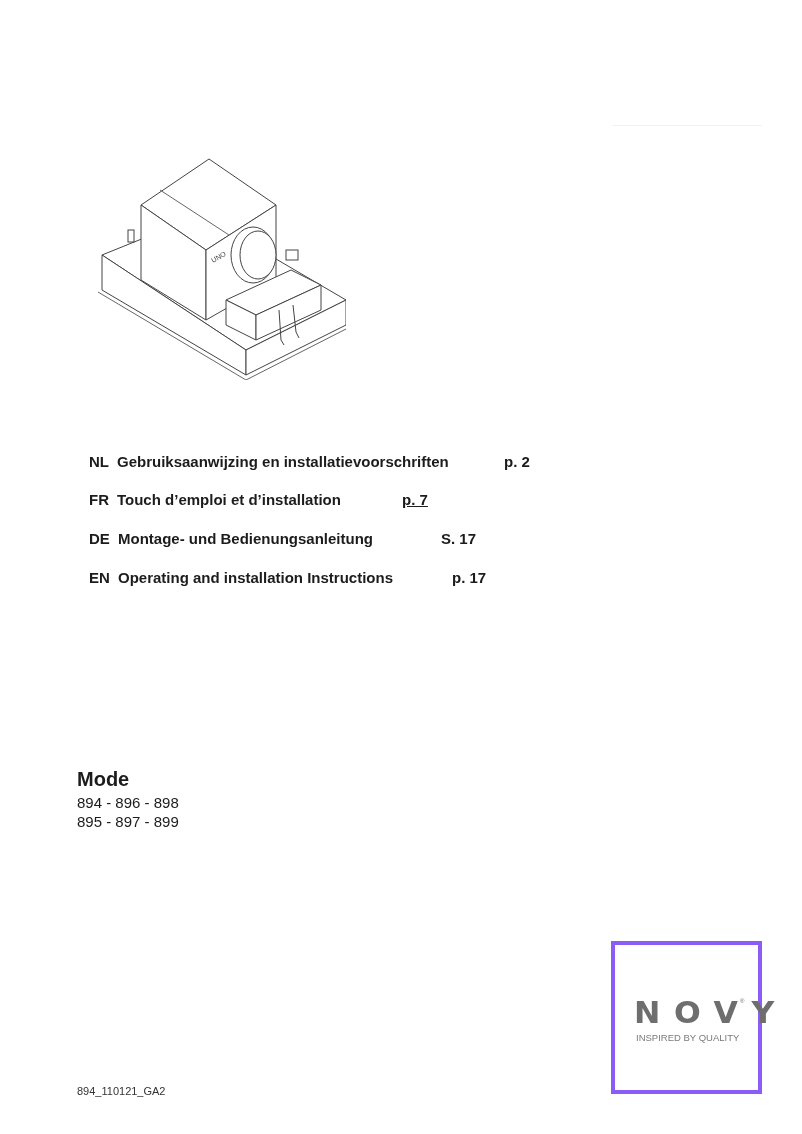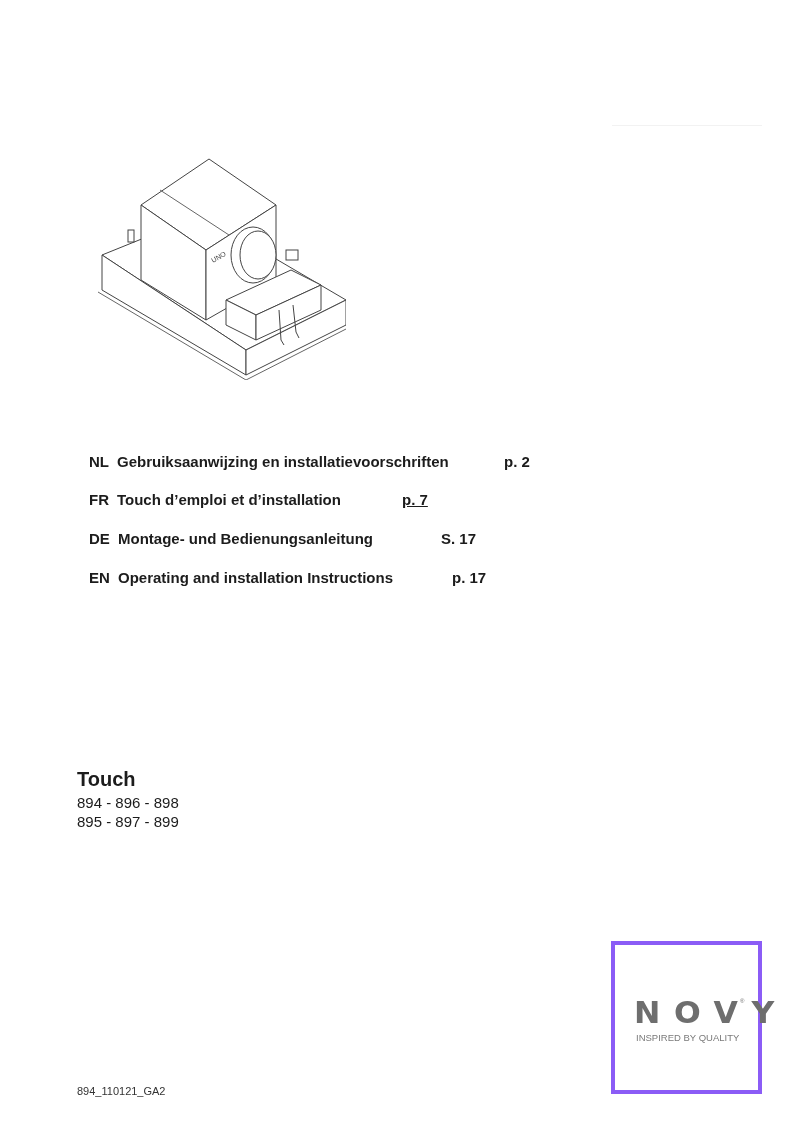--- a/index.html
+++ b/index.html
@@ -81,21 +81,21 @@
   <span class="toc-lang">DE</span>
   <span style="left:41px;">Montage- und Bedienungsanleitung</span>
   <span style="left:364px;">S. 17</span>
 </div>
 <div class="toc-row" style="top:568px;">
   <span class="toc-lang">EN</span>
   <span style="left:41px;">Operating and installation Instructions</span>
   <span style="left:375px;">p. 17</span>
 </div>
 
-<div class="product-title">Touch</div>
+<div class="product-title">Mode</div>
 <div class="model-line" style="top:794px;">894 - 896 - 898</div>
 <div class="model-line" style="top:813px;">895 - 897 - 899</div>
 
 <div class="logo-box">
   <div class="logo-word">NOVY</div>
   <div class="logo-reg">®</div>
   <div class="logo-tag">INSPIRED BY QUALITY</div>
 </div>
 
 <div class="doc-code">894_110121_GA2</div>

